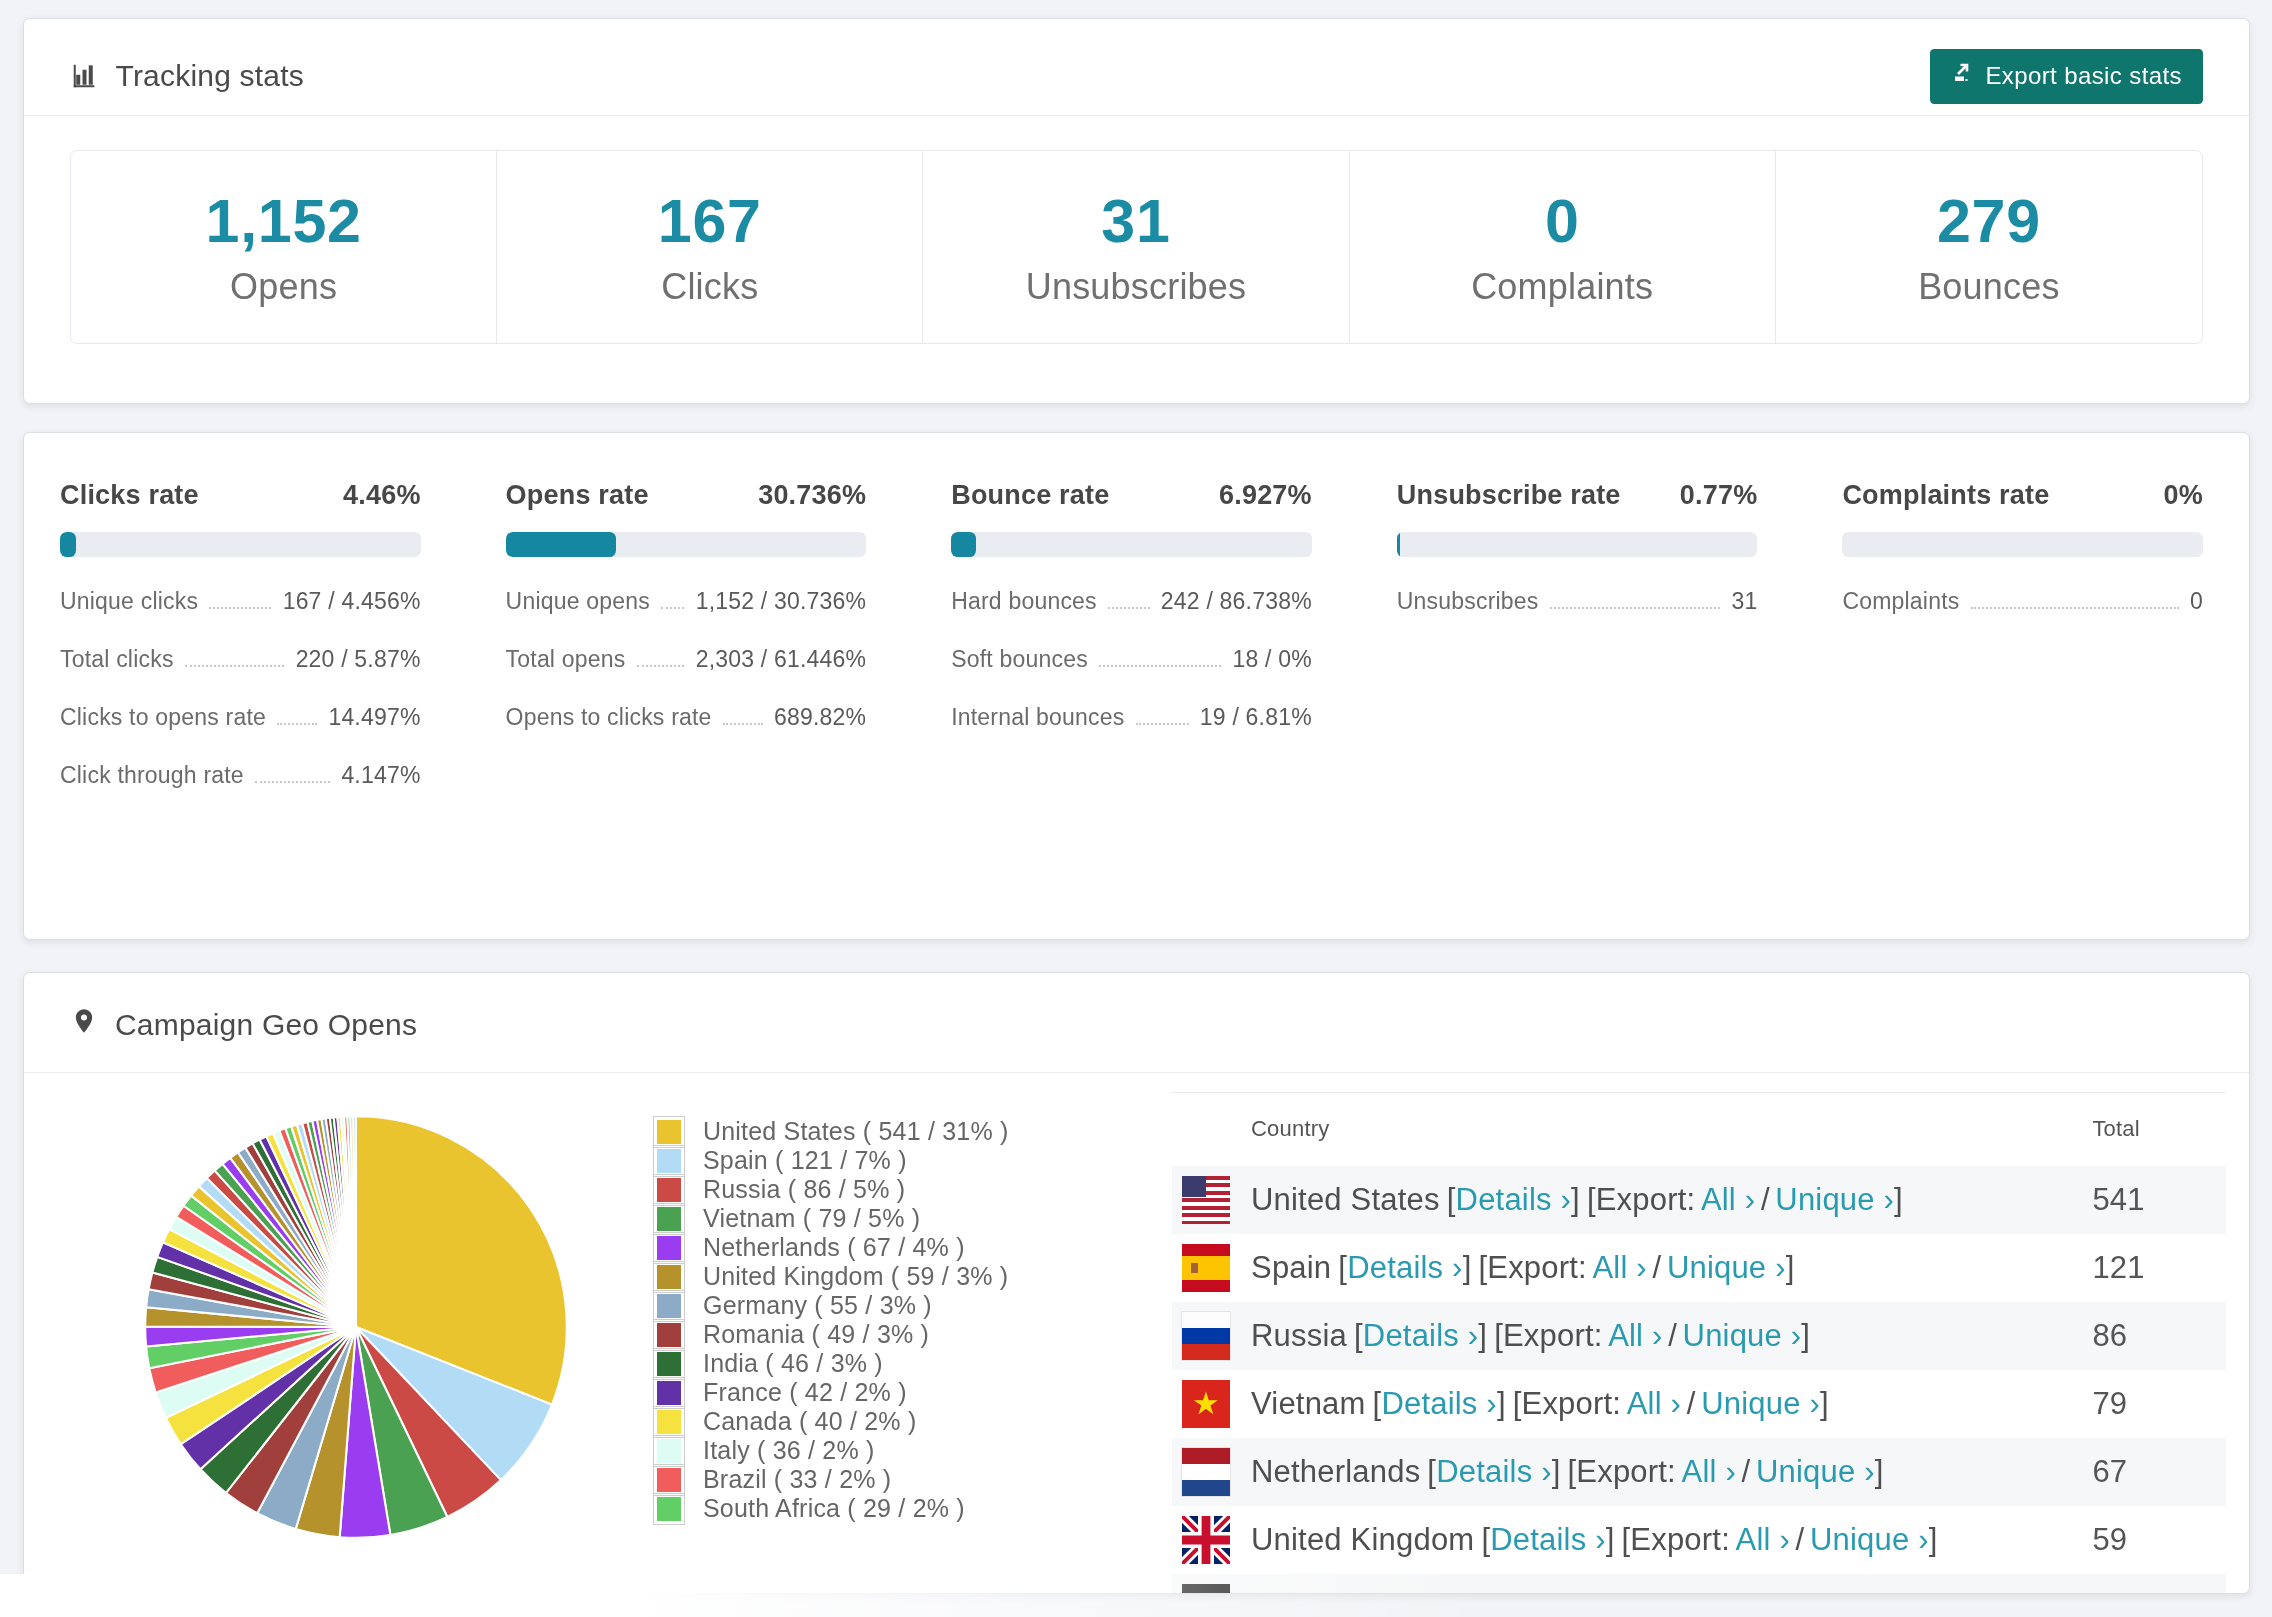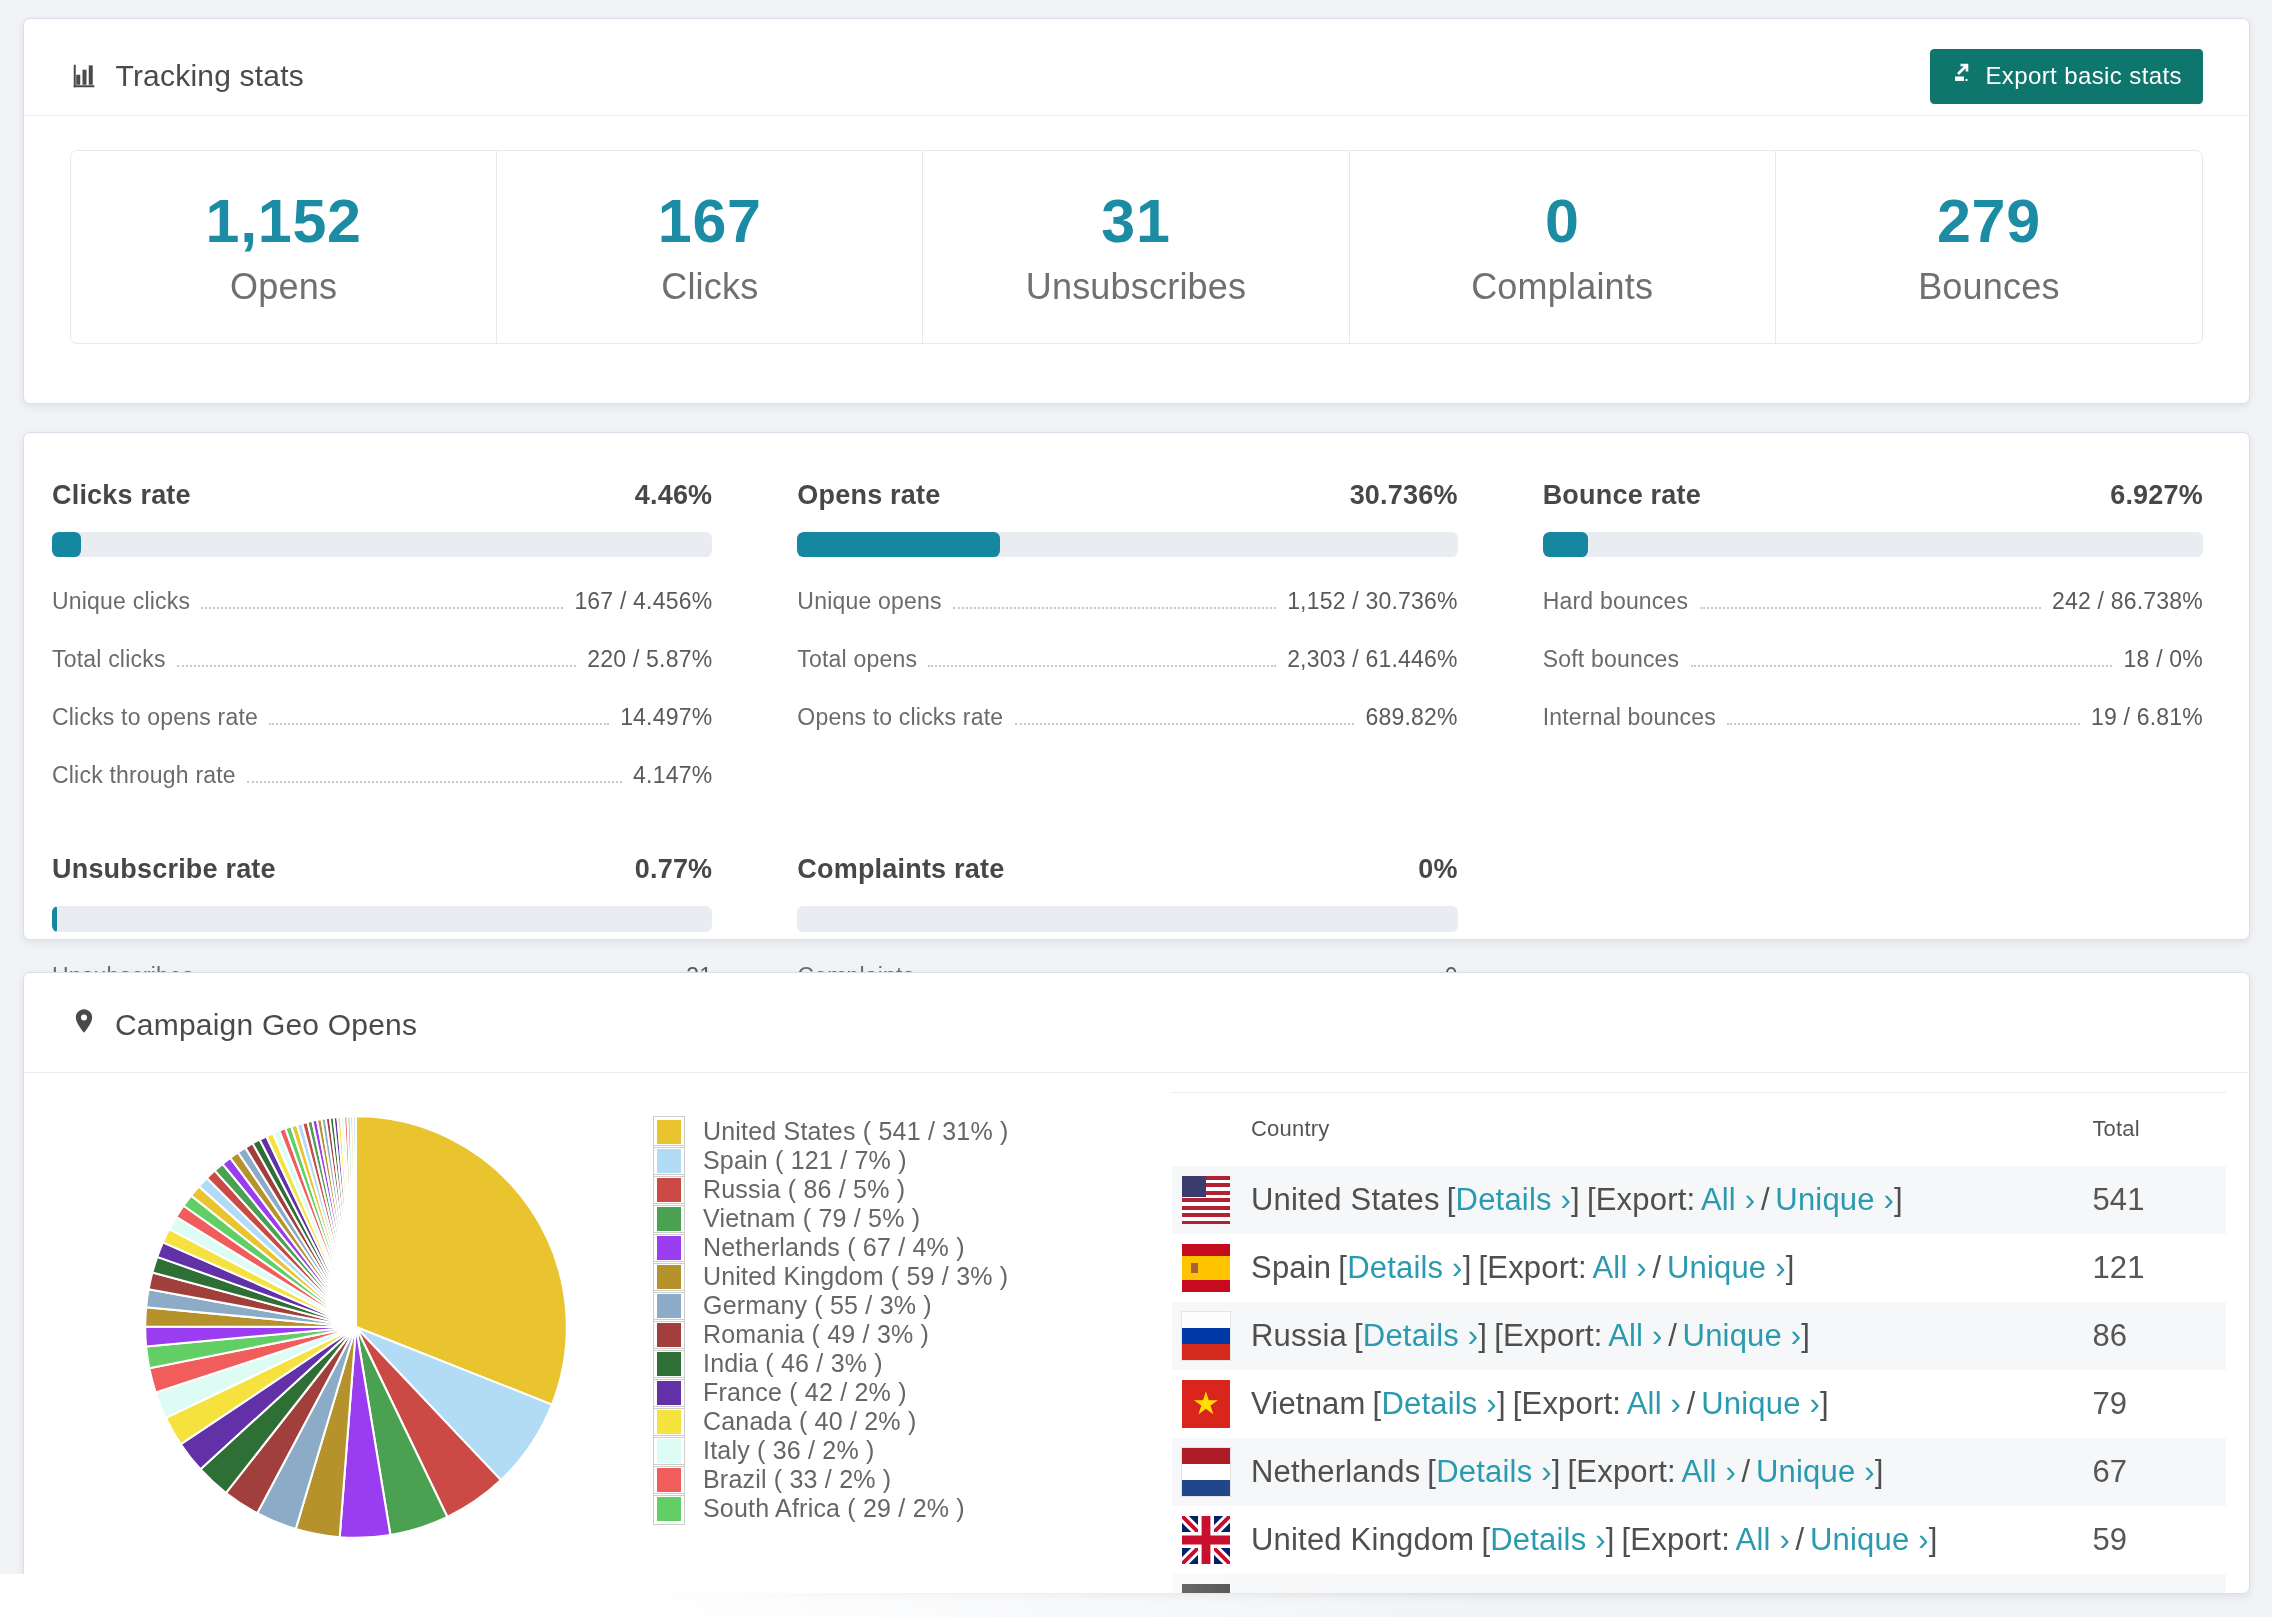--- a/index.html
+++ b/index.html
@@ -32,22 +32,22 @@
   }
   .stats-band{margin:34px 46px 0 46px;border:1.4px solid #e7e9ee;border-radius:7px;
     display:grid;grid-template-columns:repeat(5,1fr);height:192px;}
   .stat-cell{display:flex;flex-direction:column;align-items:center;justify-content:center;
     border-right:1.4px solid #e7e9ee;gap:10px;}
   .stat-cell:last-child{border-right:none;}
   .stat-value{font-size:61px;font-weight:700;color:#1b8ca4;letter-spacing:0.7px;}
   .stat-label{font-size:36px;color:#707070;}
 
   
-  .rates-grid{display:grid;grid-template-columns:repeat(3,1fr);column-gap:85px;
-    row-gap:65px;padding:47px 46px 0 28px;}
+  .rates-grid{display:grid;grid-template-columns:repeat(5,1fr);column-gap:85px;
+    row-gap:65px;padding:47px 46px 0 36px;}
   .rate-head{display:flex;justify-content:space-between;align-items:baseline;}
   .rate-title,.rate-value{font-size:27px;font-weight:700;color:#474747;}
   .track{margin-top:21px;height:25.4px;background:#e9edf2;border-radius:6.4px;overflow:hidden;}
   .fill{height:100%;background:#1587a0;border-radius:6.4px;min-width:0;}
   .rrow{display:flex;align-items:baseline;font-size:23px;color:#6b6b6b;margin-top:31px;}
   .rrow .lead{flex:1;border-bottom:2.1px dotted #c6c8cc;margin:0 11.3px 5px 11.3px;}
   .rrow .rv{color:#5a5a5a;white-space:nowrap;}
 
   
   .geo-head{display:flex;align-items:center;gap:17px;font-size:30px;color:#4a4a4a;

